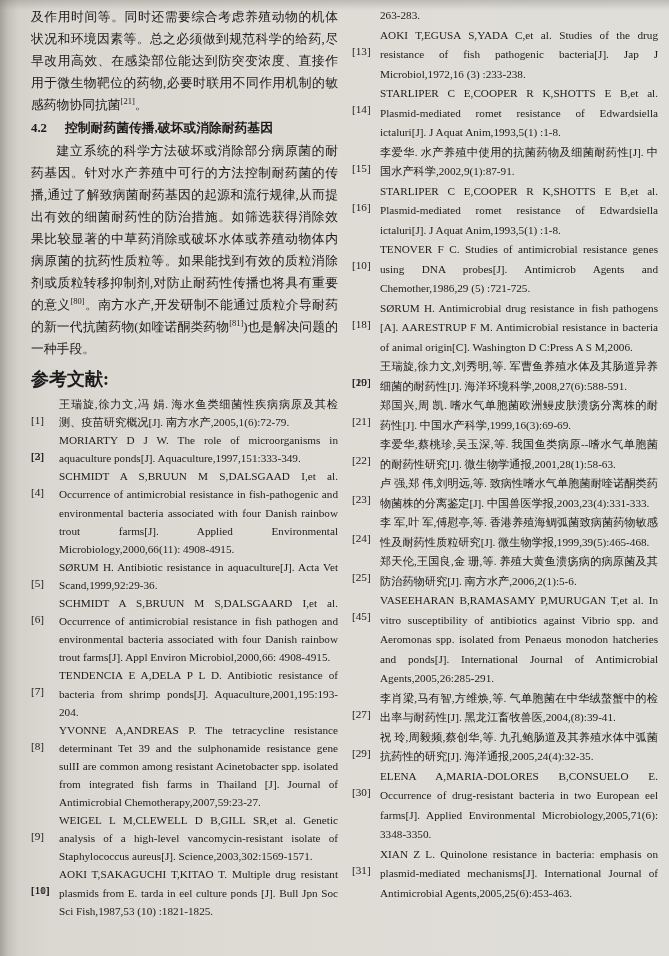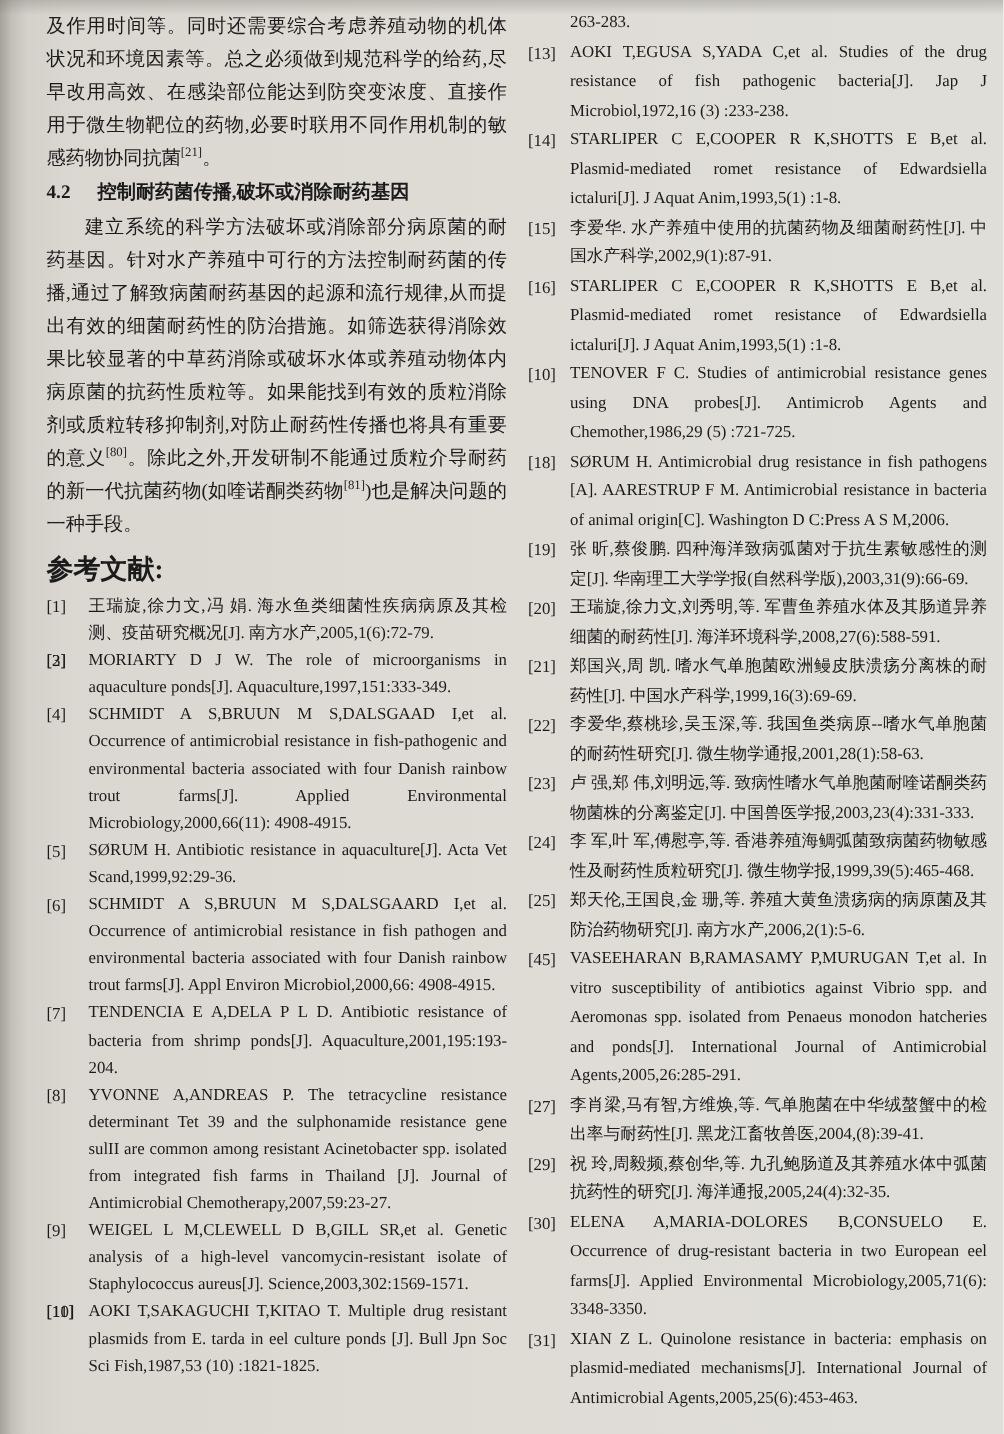--- a/index.html
+++ b/index.html
@@ -26,34 +26,34 @@
   sup.cite { font-size:8.5px; line-height:0; vertical-align:super; }
 
   .section-heading { font-size:12.8px; line-height:24px; font-weight:bold; margin:0; }
   .section-heading .sec-num { margin-right:18px; }
 
   .refs-heading { font-size:18px; font-weight:bold; margin:9px 0 6px 0; line-height:20px; }
 
   .ref { position:relative; padding-left:28px; font-size:11.2px; text-align:justify; }
   .col-left  .ref { line-height:18.1px; }
   .col-right .ref { line-height:19.5px; }
-  .ref .lbl { position:absolute; left:0; top:1px; }
+  .ref .lbl { position:absolute; left:0; top:16px; }
   .carryover { padding-left:28px; font-size:11.2px; line-height:19.5px; }
 </style>
 </head>
 <body>
 
 <div class="page">
 
   <div class="col col-left">
     <p class="body-text"><span>及作用时间等。同时还需要综合考虑养殖动物的机体状况和环境因素等。总之必须做到规范科学的给药,尽早改用高效、在感染部位能达到防突变浓度、直接作用于微生物靶位的药物,必要时联用不同作用机制的敏感药物协同抗菌</span><sup class="cite">[21]</sup><span>。</span></p>
 
     <p class="section-heading"><span class="sec-num">4.2</span><span>控制耐药菌传播,破坏或消除耐药基因</span></p>
 
-    <p class="body-text indent"><span>建立系统的科学方法破坏或消除部分病原菌的耐药基因。针对水产养殖中可行的方法控制耐药菌的传播,通过了解致病菌耐药基因的起源和流行规律,从而提出有效的细菌耐药性的防治措施。如筛选获得消除效果比较显著的中草药消除或破坏水体或养殖动物体内病原菌的抗药性质粒等。如果能找到有效的质粒消除剂或质粒转移抑制剂,对防止耐药性传播也将具有重要的意义</span><sup class="cite">[80]</sup><span>。除此之外,开发研制不能通过质粒介导耐药的新一代抗菌药物(如喹诺酮类药物</span><sup class="cite">[81]</sup><span>)也是解决问题的一种手段。</span></p>
+    <p class="body-text indent"><span>建立系统的科学方法破坏或消除部分病原菌的耐药基因。针对水产养殖中可行的方法控制耐药菌的传播,通过了解致病菌耐药基因的起源和流行规律,从而提出有效的细菌耐药性的防治措施。如筛选获得消除效果比较显著的中草药消除或破坏水体或养殖动物体内病原菌的抗药性质粒等。如果能找到有效的质粒消除剂或质粒转移抑制剂,对防止耐药性传播也将具有重要的意义</span><sup class="cite">[80]</sup><span>。南方水产,开发研制不能通过质粒介导耐药的新一代抗菌药物(如喹诺酮类药物</span><sup class="cite">[81]</sup><span>)也是解决问题的一种手段。</span></p>
 
     <p class="refs-heading">参考文献:</p>
 
     <div class="ref"><span class="lbl">[1]</span><span>王瑞旋,徐力文,冯 娟. 海水鱼类细菌性疾病病原及其检测、疫苗研究概况[J]. 南方水产,2005,1(6):72-79.</span></div>
     <div class="ref"><span class="lbl">[2]</span></div>
     <div class="ref"><span class="lbl">[3]</span><span>MORIARTY D J W. The role of microorganisms in aquaculture ponds[J]. Aquaculture,1997,151:333-349.</span></div>
     <div class="ref"><span class="lbl">[4]</span><span>SCHMIDT A S,BRUUN M S,DALSGAAD I,et al. Occurrence of antimicrobial resistance in fish-pathogenic and environmental bacteria associated with four Danish rainbow trout farms[J]. Applied Environmental Microbiology,2000,66(11): 4908-4915.</span></div>
     <div class="ref"><span class="lbl">[5]</span><span>SØRUM H. Antibiotic resistance in aquaculture[J]. Acta Vet Scand,1999,92:29-36.</span></div>
     <div class="ref"><span class="lbl">[6]</span><span>SCHMIDT A S,BRUUN M S,DALSGAARD I,et al. Occurrence of antimicrobial resistance in fish pathogen and environmental bacteria associated with four Danish rainbow trout farms[J]. Appl Environ Microbiol,2000,66: 4908-4915.</span></div>
     <div class="ref"><span class="lbl">[7]</span><span>TENDENCIA E A,DELA P L D. Antibiotic resistance of bacteria from shrimp ponds[J]. Aquaculture,2001,195:193-204.</span></div>
@@ -66,21 +66,21 @@
 
   <div class="col col-right">
     <div class="carryover">263-283.</div>
 
     <div class="ref"><span class="lbl">[13]</span><span>AOKI T,EGUSA S,YADA C,et al. Studies of the drug resistance of fish pathogenic bacteria[J]. Jap J Microbiol,1972,16 (3) :233-238.</span></div>
     <div class="ref"><span class="lbl">[14]</span><span>STARLIPER C E,COOPER R K,SHOTTS E B,et al. Plasmid-mediated romet resistance of Edwardsiella ictaluri[J]. J Aquat Anim,1993,5(1) :1-8.</span></div>
     <div class="ref"><span class="lbl">[15]</span><span>李爱华. 水产养殖中使用的抗菌药物及细菌耐药性[J]. 中国水产科学,2002,9(1):87-91.</span></div>
     <div class="ref"><span class="lbl">[16]</span><span>STARLIPER C E,COOPER R K,SHOTTS E B,et al. Plasmid-mediated romet resistance of Edwardsiella ictaluri[J]. J Aquat Anim,1993,5(1) :1-8.</span></div>
     <div class="ref"><span class="lbl">[10]</span><span>TENOVER F C. Studies of antimicrobial resistance genes using DNA probes[J]. Antimicrob Agents and Chemother,1986,29 (5) :721-725.</span></div>
     <div class="ref"><span class="lbl">[18]</span><span>SØRUM H. Antimicrobial drug resistance in fish pathogens [A]. AARESTRUP F M. Antimicrobial resistance in bacteria of animal origin[C]. Washington D C:Press A S M,2006.</span></div>
-    <div class="ref"><span class="lbl">[19]</span><span>张 昕,蔡俊鹏. 四种海洋致病弧菌对于抗生素敏感性的测定[J]. 华南理工大学学报(自然科学版),2003,31(9):66-69.</span></div>
+    <div class="ref"><span class="lbl">[19]</span></div>
     <div class="ref"><span class="lbl">[20]</span><span>王瑞旋,徐力文,刘秀明,等. 军曹鱼养殖水体及其肠道异养细菌的耐药性[J]. 海洋环境科学,2008,27(6):588-591.</span></div>
     <div class="ref"><span class="lbl">[21]</span><span>郑国兴,周 凯. 嗜水气单胞菌欧洲鳗皮肤溃疡分离株的耐药性[J]. 中国水产科学,1999,16(3):69-69.</span></div>
     <div class="ref"><span class="lbl">[22]</span><span>李爱华,蔡桃珍,吴玉深,等. 我国鱼类病原--嗜水气单胞菌的耐药性研究[J]. 微生物学通报,2001,28(1):58-63.</span></div>
     <div class="ref"><span class="lbl">[23]</span><span>卢 强,郑 伟,刘明远,等. 致病性嗜水气单胞菌耐喹诺酮类药物菌株的分离鉴定[J]. 中国兽医学报,2003,23(4):331-333.</span></div>
     <div class="ref"><span class="lbl">[24]</span><span>李 军,叶 军,傅慰亭,等. 香港养殖海鲷弧菌致病菌药物敏感性及耐药性质粒研究[J]. 微生物学报,1999,39(5):465-468.</span></div>
     <div class="ref"><span class="lbl">[25]</span><span>郑天伦,王国良,金 珊,等. 养殖大黄鱼溃疡病的病原菌及其防治药物研究[J]. 南方水产,2006,2(1):5-6.</span></div>
     <div class="ref"><span class="lbl">[45]</span><span>VASEEHARAN B,RAMASAMY P,MURUGAN T,et al. In vitro susceptibility of antibiotics against Vibrio spp. and Aeromonas spp. isolated from Penaeus monodon hatcheries and ponds[J]. International Journal of Antimicrobial Agents,2005,26:285-291.</span></div>
     <div class="ref"><span class="lbl">[27]</span><span>李肖梁,马有智,方维焕,等. 气单胞菌在中华绒螯蟹中的检出率与耐药性[J]. 黑龙江畜牧兽医,2004,(8):39-41.</span></div>
     <div class="ref"><span class="lbl">[29]</span><span>祝 玲,周毅频,蔡创华,等. 九孔鲍肠道及其养殖水体中弧菌抗药性的研究[J]. 海洋通报,2005,24(4):32-35.</span></div>
     <div class="ref"><span class="lbl">[30]</span><span>ELENA A,MARIA-DOLORES B,CONSUELO E. Occurrence of drug-resistant bacteria in two European eel farms[J]. Applied Environmental Microbiology,2005,71(6): 3348-3350.</span></div>

